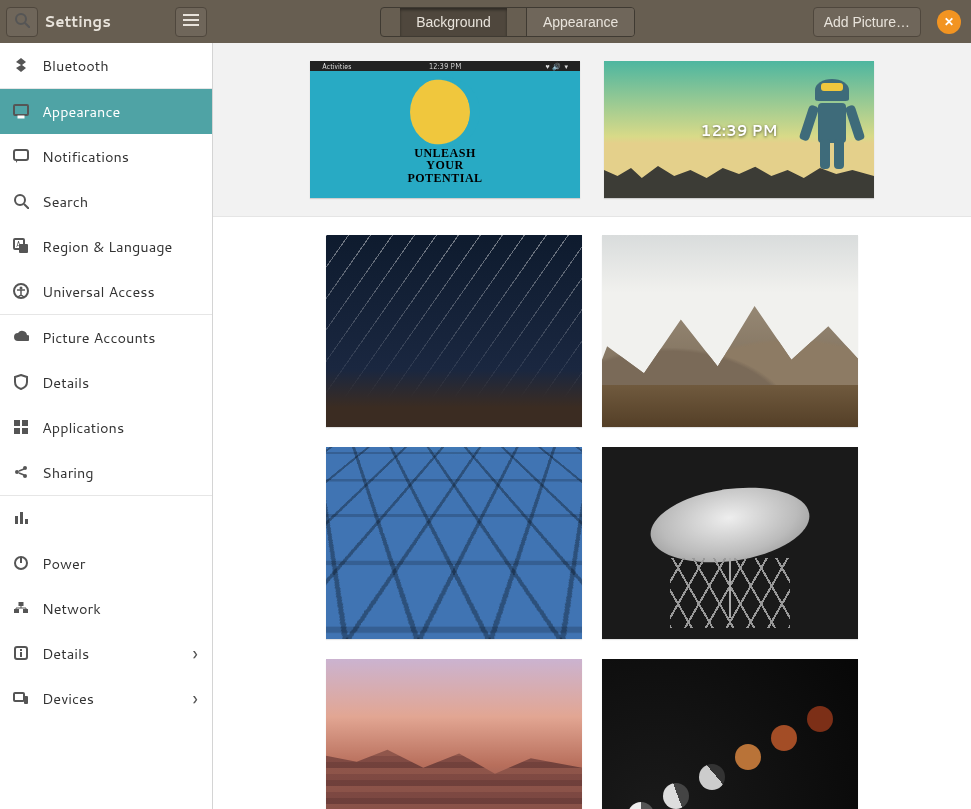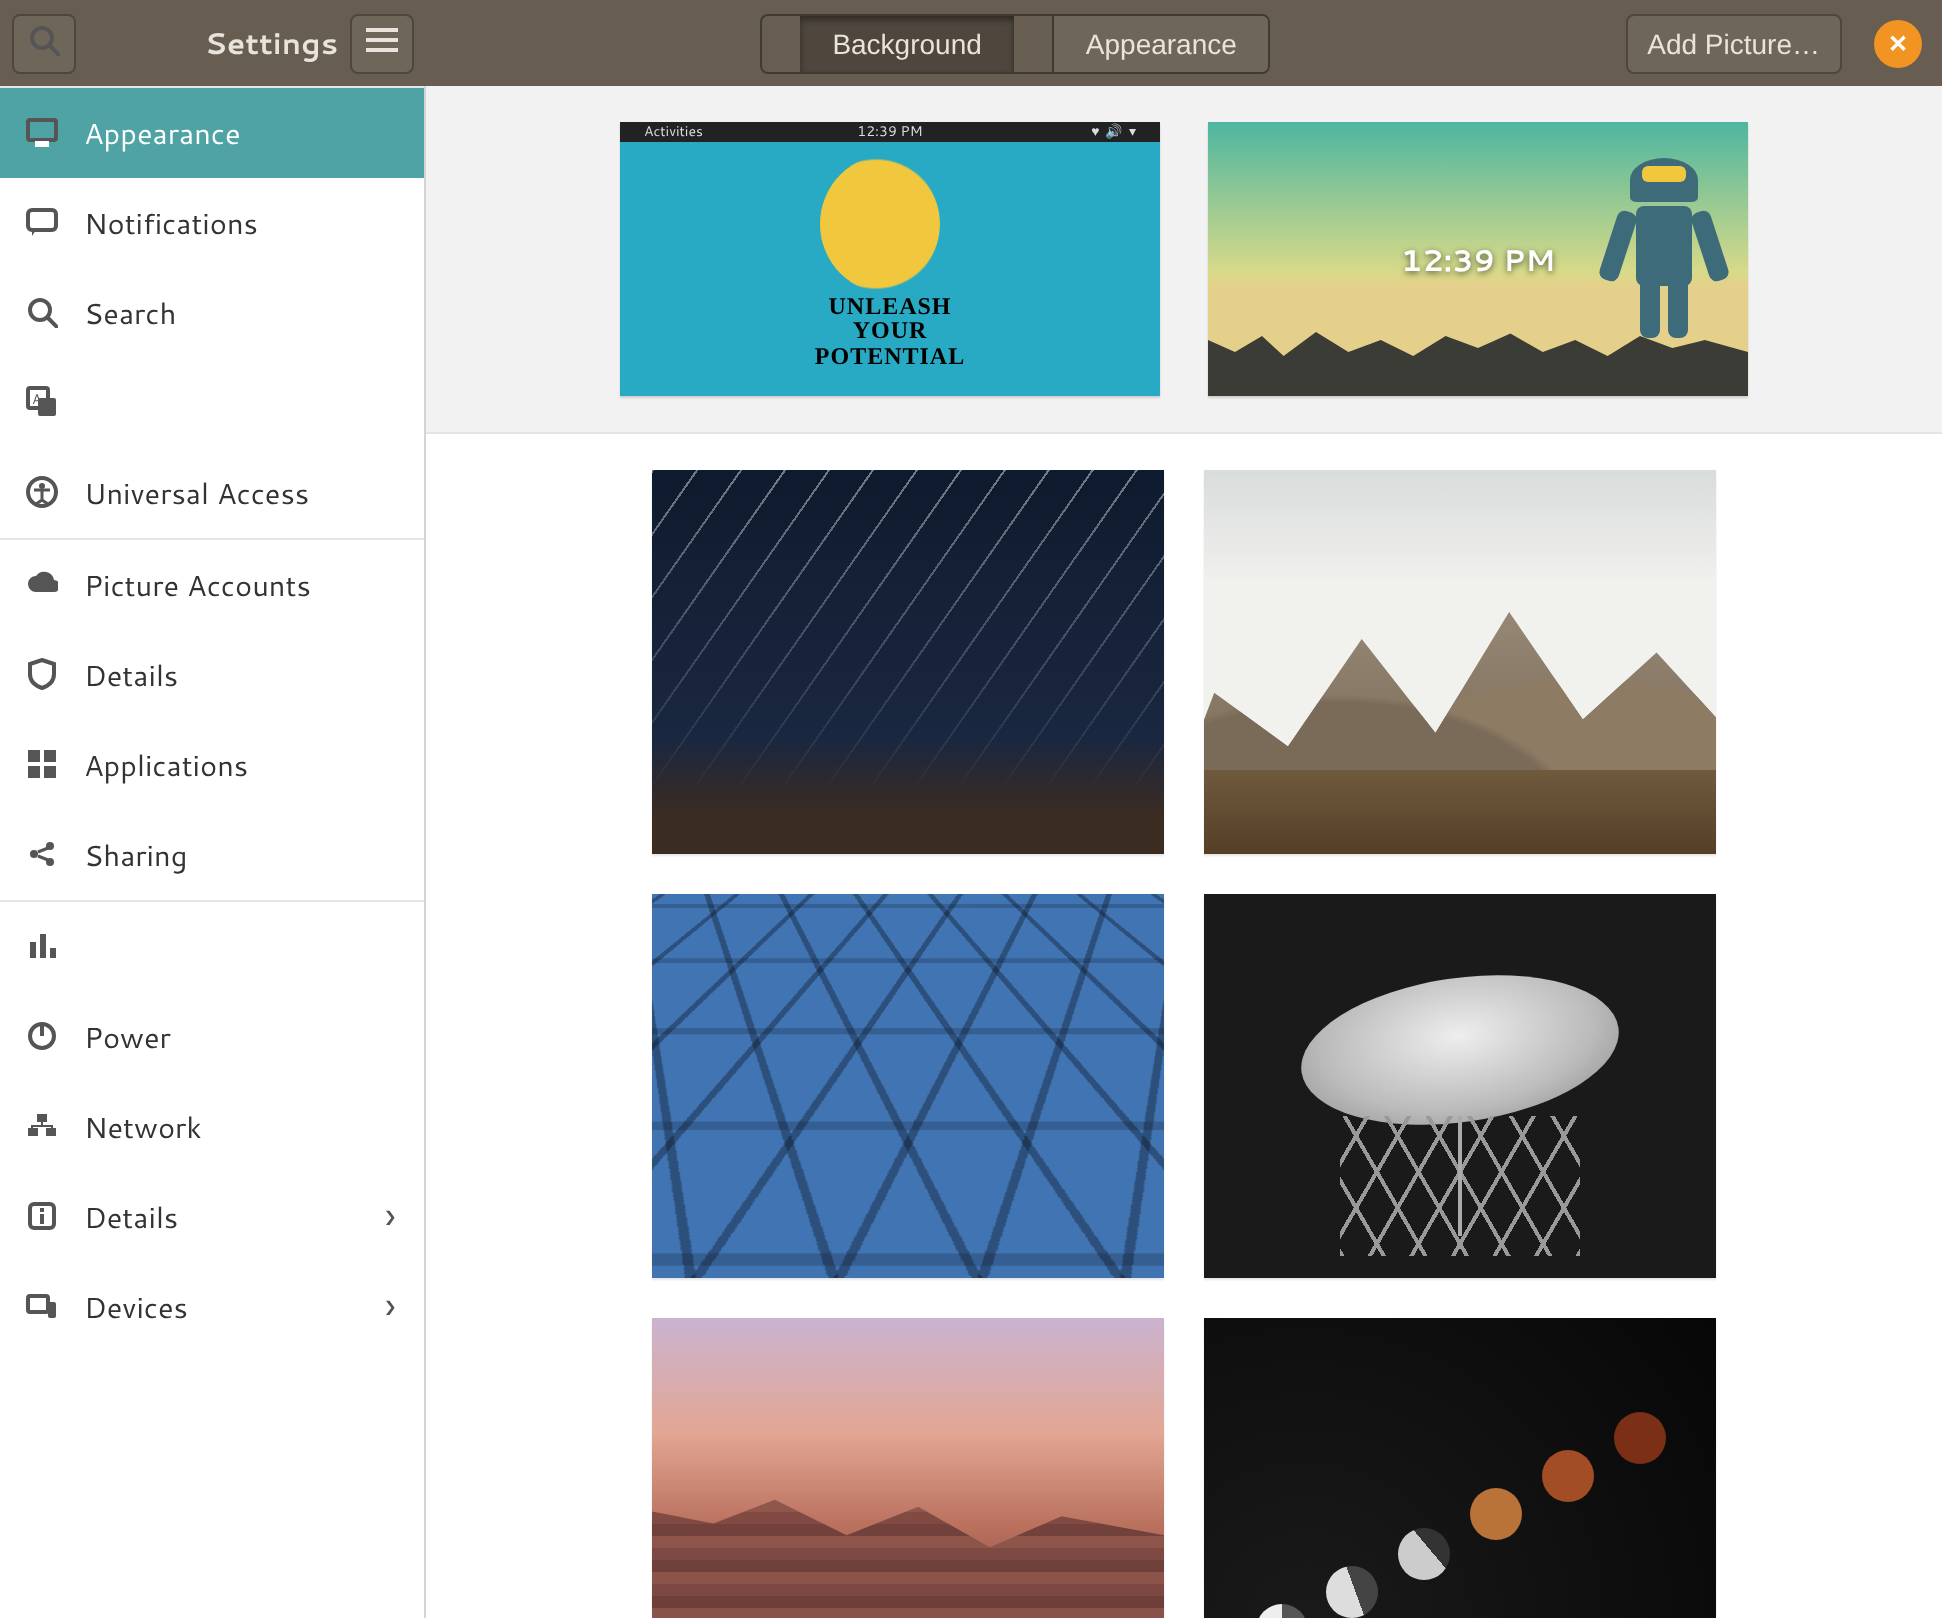--- a/index.html
+++ b/index.html
@@ -16,21 +16,21 @@
       height: 43px;
       background: #675e51;
       display: flex;
       align-items: center;
       padding: 0;
       color: #e8e3db;
       font-weight: 600;
     }
     .hb-left, .hb-right { display: flex; align-items: center; gap: 6px; }
     .hb-left { width: 213px; padding: 0 6px; }
-    .hb-title { flex: 1; text-align: right; font-weight: 700; font-size: 15px; }
+    .hb-title { flex: 1; text-align: left; font-weight: 700; font-size: 15px; }
     .hb-center { flex: 1; display: flex; justify-content: center; align-items: center; }
     .hb-right { margin-left: auto; padding: 0 10px; }
     .btn {
       background: #6f665a;
       border: 1px solid #4f473d;
       color: #e8e3db;
       border-radius: 4px;
       height: 30px;
       display: inline-flex;
       align-items: center;
@@ -303,20 +303,28 @@
   <div class="hb-right">
     <button class="btn">Add Picture…</button>
     <div class="close-btn">
       <span>✕</span>
     </div>
   </div>
 </div>
 
 <div class="layout">
   <div class="sidebar" id="sidebar">
+      <div class="side-item">
+        <span class="icon">
+          <svg width="16" height="16">
+            <use href="#i-bluetooth"></use>
+          </svg>
+        </span>
+        <span class="label">Bluetooth</span>
+      </div>
       <div class="side-sep"></div>
       <div class="side-item active">
         <span class="icon">
           <svg width="16" height="16">
             <use href="#i-monitor"></use>
           </svg>
         </span>
         <span class="label">Appearance</span>
       </div>
       <div class="side-item">
@@ -334,20 +342,21 @@
           </svg>
         </span>
         <span class="label">Search</span>
       </div>
       <div class="side-item">
         <span class="icon">
           <svg width="16" height="16">
             <use href="#i-language"></use>
           </svg>
         </span>
+        <span class="label">Region &amp; Language</span>
       </div>
       <div class="side-item">
         <span class="icon">
           <svg width="16" height="16">
             <use href="#i-accessibility"></use>
           </svg>
         </span>
         <span class="label">Universal Access</span>
       </div>
       <div class="side-sep"></div>

